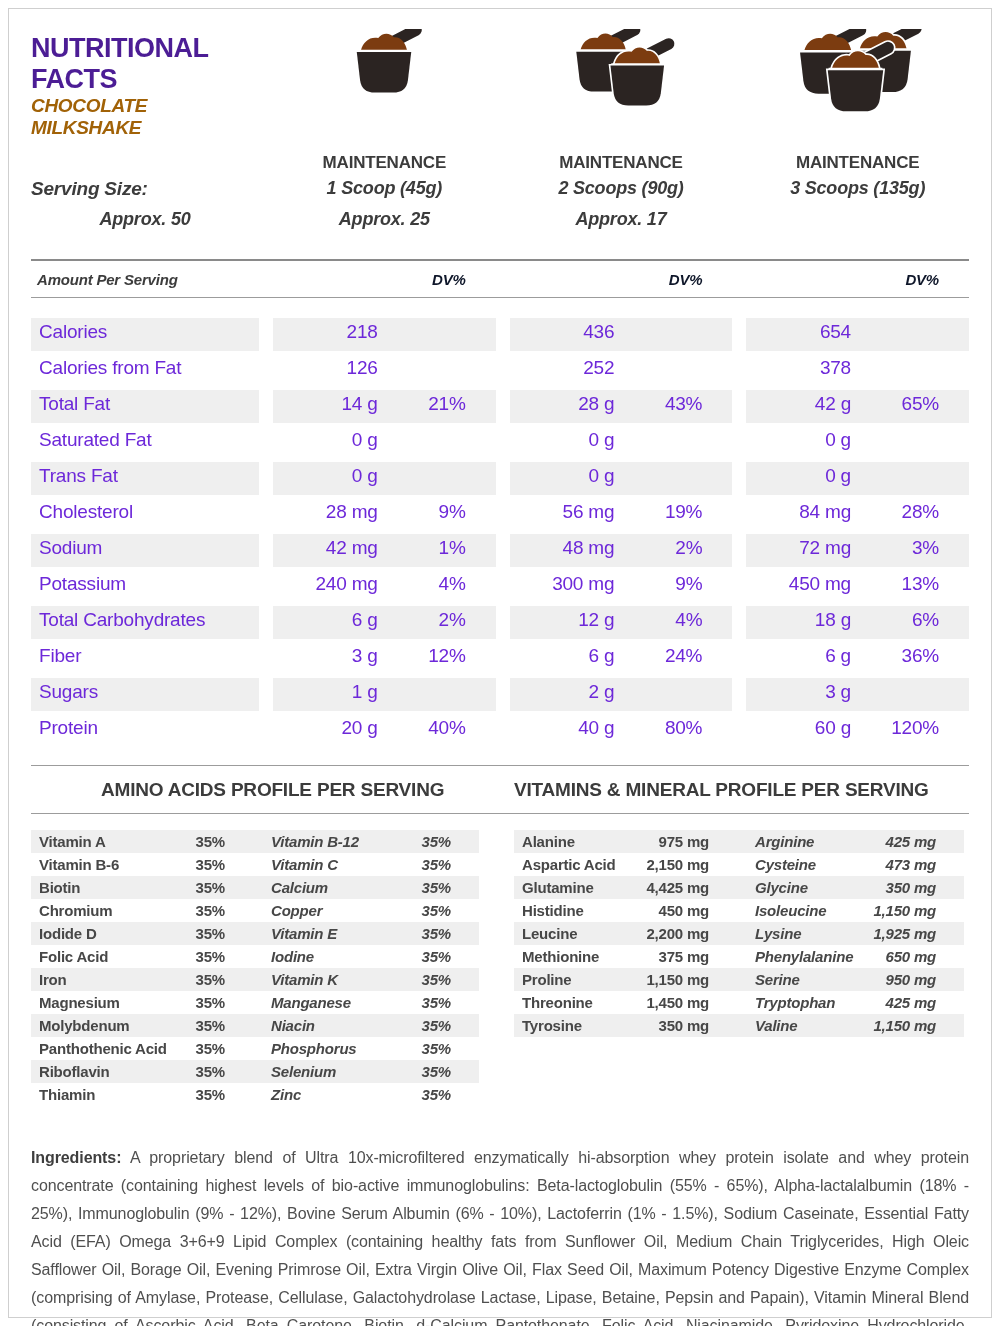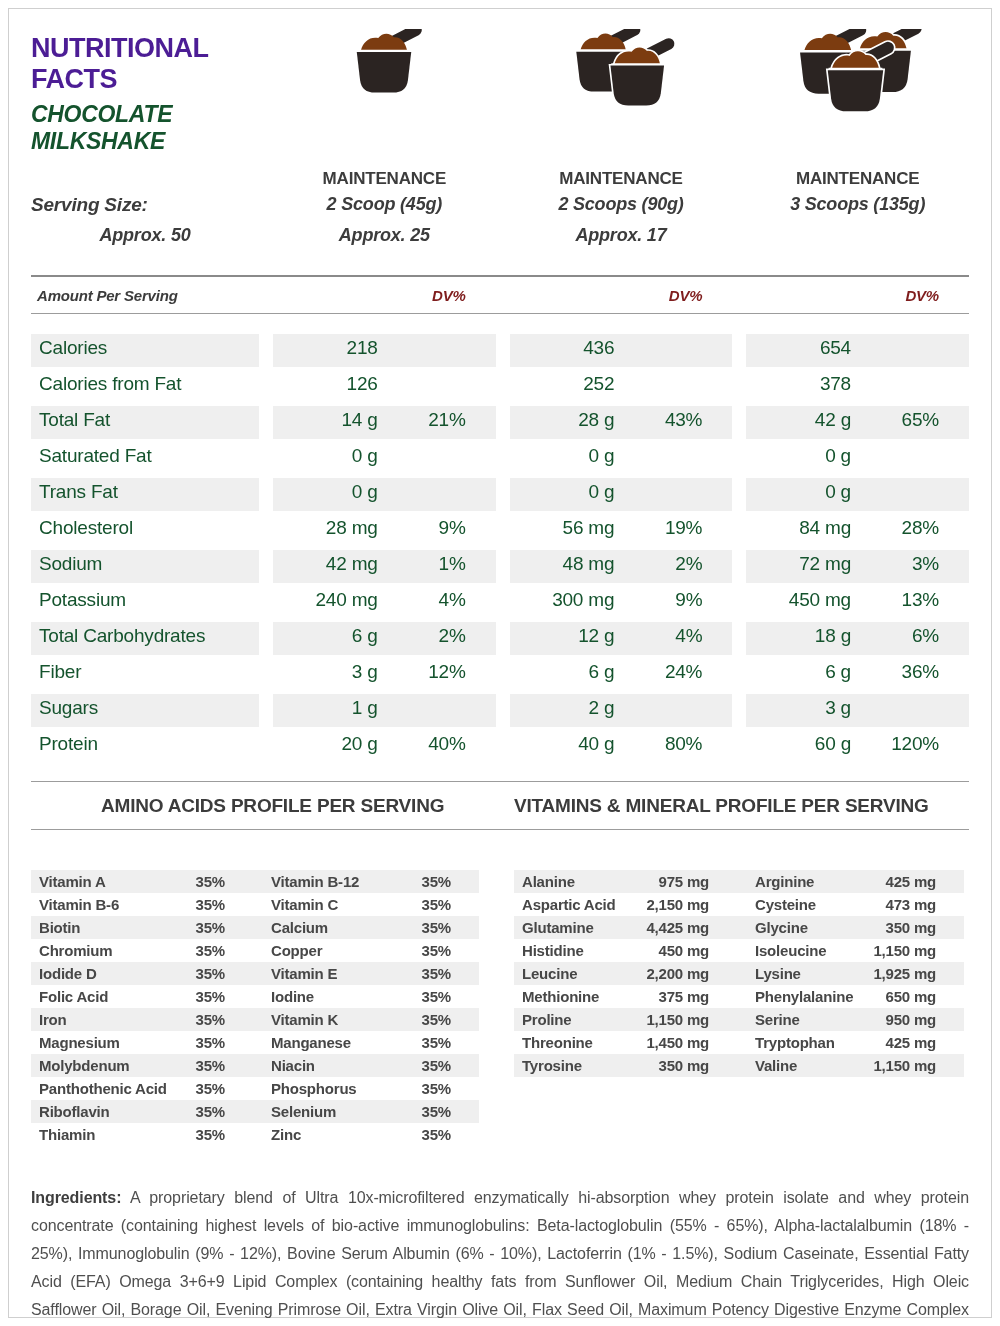--- a/index.html
+++ b/index.html
@@ -6,57 +6,57 @@
   body{width:1000px;height:1326px;position:relative;overflow:hidden;
        font-family:"Liberation Sans", sans-serif;color:#414141;letter-spacing:-0.2px;}
   .page{position:absolute;top:8px;left:8px;right:8px;bottom:8px;
         border:1px solid #cfcfcf;padding:20px 22px;box-sizing:border-box;}
 
   
   .grid4{display:grid;grid-template-columns:228px 1fr 1fr 1fr;column-gap:14px;}
 
   
   .title-main{font-size:27px;font-weight:800;color:#4c1d95;letter-spacing:-0.5px;margin-top:4px;}
-  .title-sub{font-size:23px;font-weight:800;font-style:italic;color:#14532d;margin-top:6px;letter-spacing:-0.3px;}
+  .title-sub{font-size:19px;font-weight:800;font-style:italic;color:#a16207;margin-top:0;letter-spacing:-0.3px;}
   .icon-box{display:flex;align-items:flex-start;justify-content:center;height:78px;}
   .mnt{font-size:17px;font-weight:800;color:#3c3c3c;text-align:center;padding-top:14px;}
   .srv-label{font-size:19px;font-weight:800;font-style:italic;color:#3c3c3c;line-height:31px;}
   .srv-val{font-size:18px;font-weight:600;font-style:italic;color:#3c3c3c;text-align:center;line-height:31px;}
 
   
   .rule-thick{height:2px;background:#8a8a8a;margin-top:24px;}
   .rule-thin{height:1px;background:#9c9c9c;}
 
   
   .aps-row{padding:10px 0 9px 0;}
   .aps{font-size:15px;font-weight:800;font-style:italic;color:#3c3c3c;padding-left:6px;}
-  .dvh{font-size:15px;font-weight:800;font-style:italic;color:#7f1d1d;}
+  .dvh{font-size:15px;font-weight:800;font-style:italic;color:#0f172a;}
 
   
   .val-cell{display:grid;grid-template-columns:1fr 88px;padding-right:30px;box-sizing:border-box;}
   .val-cell span{display:block;text-align:right;}
 
   
   .n-rows{margin-top:20px;display:flex;flex-direction:column;row-gap:3px;}
   .n-row{display:grid;grid-template-columns:228px 1fr 1fr 1fr;column-gap:14px;
-         height:33px;line-height:27.5px;font-size:19px;color:#14532d;}
+         height:33px;line-height:27.5px;font-size:19px;color:#6d28d9;}
   .n-row:nth-child(odd)>div{background:#efefef;}
   .n-label{padding-left:8px;}
 
   
   .prof-hdr{display:grid;grid-template-columns:448px 450px;column-gap:35px;padding:13px 0 12px 0;}
   .prof-title{font-size:19px;font-weight:800;color:#3c3c3c;letter-spacing:-0.2px;}
   .prof-title.amino{padding-left:70px;}
-  .profiles{display:grid;grid-template-columns:448px 450px;column-gap:35px;margin-top:40px;align-items:start;}
+  .profiles{display:grid;grid-template-columns:448px 450px;column-gap:35px;margin-top:16px;align-items:start;}
   .pv-rows{display:flex;flex-direction:column;}
   .pv-row{display:grid;grid-template-columns:1fr 1fr;height:23px;line-height:23px;
           font-size:15px;font-weight:600;color:#474747;}
   .pv-row:nth-child(odd){background:#efefef;}
   .pair{display:flex;justify-content:space-between;padding:0 30px 0 8px;}
-  .pair.p2{padding:0 28px 8px 16px;}
+  .pair.p2{padding:0 28px 8px 16px;font-style:italic;}
 
   
   .ingredients{margin-top:38px;font-size:16px;line-height:28px;color:#4f4f4f;
                text-align:justify;letter-spacing:-0.1px;}
   .ingredients b{color:#3e3e3e;margin-top:36px;}
 </style>
 </head>
 <body>
 
 <div class="page">
@@ -118,21 +118,21 @@
         </g>
       </svg>
     </div>
 
     <div></div>
     <div class="mnt">MAINTENANCE</div>
     <div class="mnt">MAINTENANCE</div>
     <div class="mnt">MAINTENANCE</div>
 
     <div class="srv-label">Serving Size:</div>
-    <div class="srv-val">2 Scoop (45g)</div>
+    <div class="srv-val">1 Scoop (45g)</div>
     <div class="srv-val">2 Scoops (90g)</div>
     <div class="srv-val">3 Scoops (135g)</div>
 
     <div class="srv-val">Approx. 50</div>
     <div class="srv-val">Approx. 25</div>
     <div class="srv-val">Approx. 17</div>
   </div>
 
   <div class="rule-thick"></div>
 

